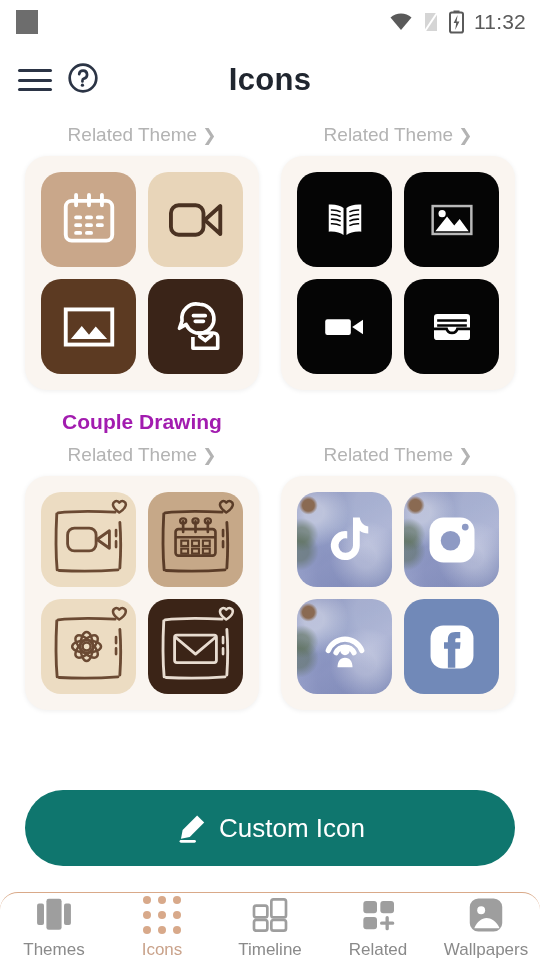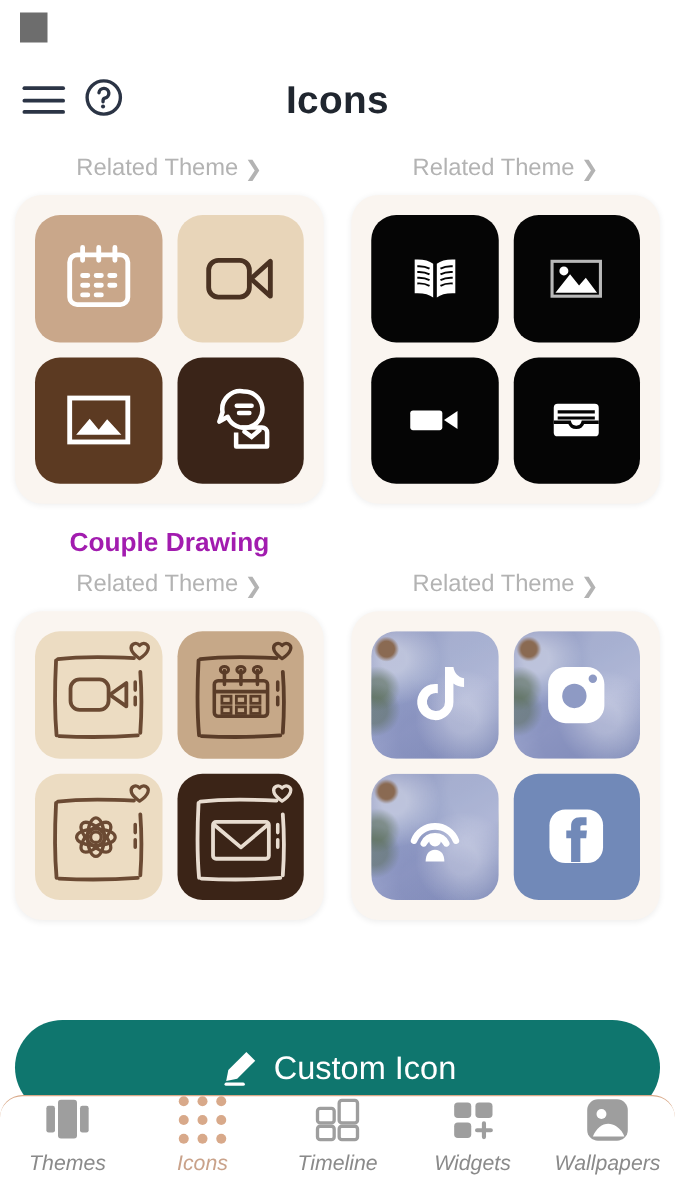--- a/index.html
+++ b/index.html
@@ -30,21 +30,21 @@
                justify-content:space-between; cursor:pointer; }
   .hamburger span { display:block; height:3px; background:#2b3445; border-radius:2px; }
   .help-icon { margin-left:14px; cursor:pointer; }
   .title {
     position:absolute; left:0; right:0; text-align:center;
     font-size:31px; font-weight:bold; color:#20262f; letter-spacing:.3px;
     pointer-events:none;
   }
 
   
-  .content { padding:0 12px; }
+  .content { padding:0 25px; }
   .grid-row { display:flex; gap:22px; }
   .col { flex:1; min-width:0; }
 
   .related {
     text-align:center; font-size:19px; color:#b3b3b3;
     padding:8px 0 10px; display:flex; align-items:center;
     justify-content:center; gap:5px; cursor:pointer;
   }
   .chev { font-size:17px; color:#b3b3b3; line-height:1; }
 
@@ -86,43 +86,58 @@
   
   .custom-btn {
     margin:34px 18px 0; height:76px; border-radius:38px;
     background:#0f766e; display:flex; align-items:center;
     justify-content:center; gap:10px; cursor:pointer;
   }
   .custom-btn .lbl { font-size:26px; color:#ffffff; }
 
   
   .bottomnav {
-    position:absolute; left:0; right:0; bottom:0; height:84px;
+    position:absolute; left:0; right:0; bottom:0; height:68px;
     background:#ffffff; border-top:1.5px solid #d9a989;
     border-radius:18px 18px 0 0;
-    display:flex; align-items:flex-start;font-style:italic;
+    display:flex; align-items:flex-end;
   }
   .navitem {
     flex:1; display:flex; flex-direction:column; align-items:center;
     gap:6px; cursor:pointer;
   }
   .navitem .nlabel { font-size:17px; color:#8a8a8a; }
   .navitem.active .nlabel { color:#c9a28a; }
   .dotgrid { display:grid; grid-template-columns:repeat(3,8px);
              grid-template-rows:repeat(3,8px); gap:7px; }
   .dotgrid i { display:block; width:8px; height:8px; border-radius:50%; background:#d8a98a; }
 </style>
 </head>
 <body>
 
 <div class="phone">
 
   <div class="statusbar">
     <div class="sb-left">
       <div class="sb-square"></div>
+    </div>
+    <div class="sb-right">
+      <svg width="24" height="20" viewBox="0 0 24 20">
+        <path d="M12 18 L1.5 5.5 A16 16 0 0 1 22.5 5.5 Z" fill="#5a5a5a"></path>
+      </svg>
+      <svg width="16" height="22" viewBox="0 0 16 22">
+        <path d="M2 2 H14 V20 H2 Z" fill="#d5d5d5"></path>
+        <path d="M14 2 L2 20" stroke="#ffffff" stroke-width="2"></path>
+      </svg>
+      <svg width="15" height="24" viewBox="0 0 15 24">
+        <rect x="4.5" y="0.5" width="6" height="2" fill="#5a5a5a"></rect>
+        <rect x="1" y="2.5" width="13" height="20" rx="1.8" fill="none" stroke="#5a5a5a" stroke-width="2"></rect>
+        <path d="M8.6 5 L4.6 13 H7.2 L6.2 20 L10.4 11.6 H7.6 Z" fill="#5a5a5a"></path>
+      </svg>
+      <span class="sb-time">11:32</span>
     </div>
   </div>
 
   <div class="header">
     <div class="hamburger">
       <span></span>
         <span></span>
         <span></span>
     </div>
     <div class="help-icon">
@@ -358,21 +373,21 @@
       <span class="nlabel">Timeline</span>
     </div>
 
     <div class="navitem">
       <svg width="40" height="38" viewBox="0 0 24 22">
         <rect x="3.2" y="2.6" width="8.2" height="7.4" rx="1.8" fill="#9e9e9e"></rect>
         <rect x="13.4" y="2.6" width="8.2" height="7.4" rx="1.8" fill="#9e9e9e"></rect>
         <rect x="3.2" y="12.2" width="8.2" height="7.4" rx="1.8" fill="#9e9e9e"></rect>
         <path d="M17.5 12.6v6.6M14.2 15.9h6.6" stroke="#9e9e9e" stroke-width="2" stroke-linecap="round"></path>
       </svg>
-      <span class="nlabel">Widgets</span>
+      <span class="nlabel">Related</span>
     </div>
 
     <div class="navitem">
       <svg width="42" height="38" viewBox="0 0 24 22">
         <rect x="2.6" y="1.4" width="18.8" height="19.2" rx="5" fill="#9e9e9e"></rect>
         <circle cx="9.2" cy="8.2" r="2.3" fill="#fff"></circle>
         <path d="M5.2 18.6c2.4-5.4 6.8-7.4 11-4.6 1.8 1.2 3 2.9 3.6 4.6Z" fill="#fff"></path>
       </svg>
       <span class="nlabel">Wallpapers</span>
     </div>

